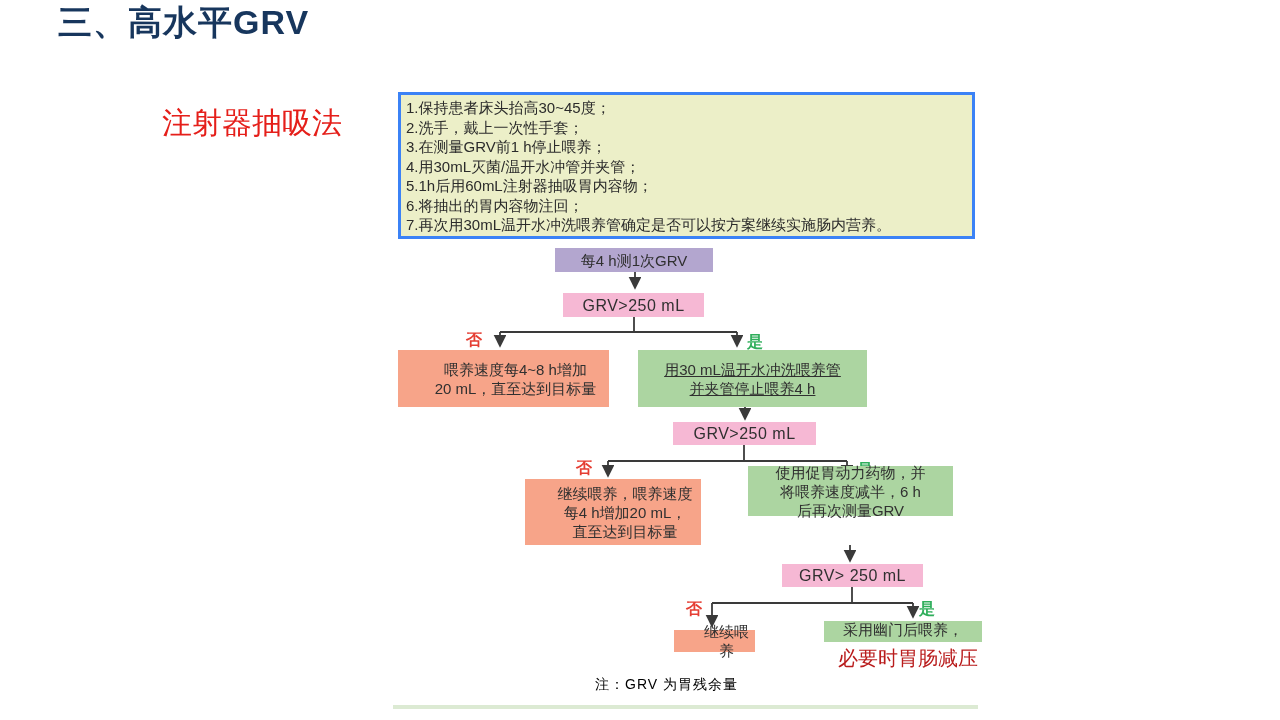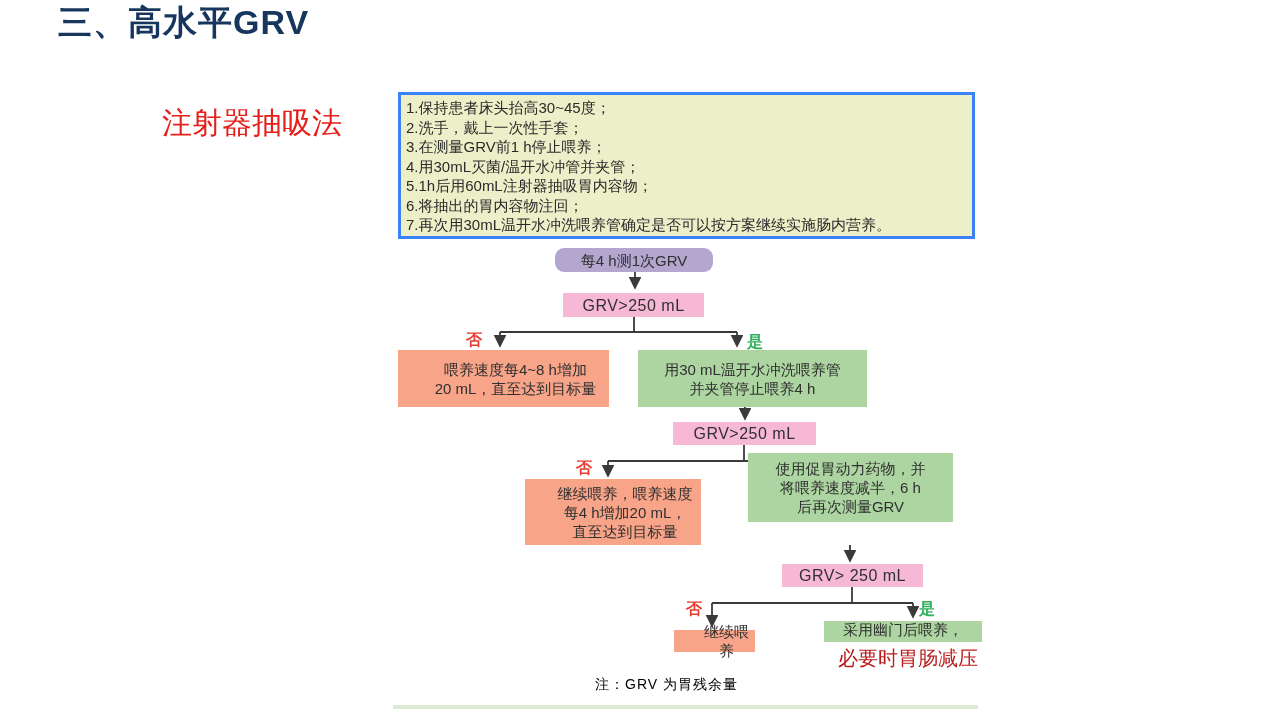--- a/index.html
+++ b/index.html
@@ -35,21 +35,21 @@
     color: #2b2b2b;
   }
   .node {
     display: flex; align-items: center; justify-content: center;
     text-align: center;
     white-space: pre-line;
     font-size: 15px; line-height: 19px;
     color: #303030;
     box-sizing: border-box;
   }
-  .start-node { background: #B3A6CF; border-radius: 9px; }
+  .start-node { background: #B3A6CF; }
   .check-node { background: #F6B8D4; font-size: 16px; letter-spacing: 0.5px; }
   .no-node    { background: #F7A489; padding-left: 24px; }
   .yes-node   { background: #ACD5A1; }
   .branch-label { font-size: 16px; font-weight: bold; }
   .branch-no  { color: #E53E33; }
   .branch-yes { color: #2FAE5B; }
   .plain-text { color: #b91c1c; font-size: 20px; }
   .grv-note {
     left: 595px; top: 676px;
     font-size: 14px; color: #000000; letter-spacing: 1px;
@@ -111,32 +111,32 @@
 
   <div class="abs node start-node" style="left:555px; top:248px; width:158px; height:24px;">每4 h测1次GRV</div>
 
   <div class="abs node check-node" style="left:563px; top:293px; width:141px; height:24px;">GRV&gt;250 mL</div>
 
   <div class="abs branch-label branch-no" style="left:466px; top:330px;">否</div>
   <div class="abs branch-label branch-yes" style="left:747px; top:332px;">是</div>
 
   <div class="abs node no-node" style="left:398px; top:350px; width:211px; height:57px;">喂养速度每4~8 h增加
 20 mL，直至达到目标量</div>
-  <div class="abs node yes-node" style="left:638px; top:350px; width:229px; height:57px;">用30 mL温开水冲洗喂养管
+  <div class="abs node yes-node" style="left:638px; top:350px; width:229px; height:57px;text-decoration:underline;">用30 mL温开水冲洗喂养管
 并夹管停止喂养4 h</div>
 
   <div class="abs node check-node" style="left:673px; top:422px; width:143px; height:23px;">GRV&gt;250 mL</div>
 
   <div class="abs branch-label branch-no" style="left:576px; top:458px;">否</div>
   <div class="abs branch-label branch-yes" style="left:857px; top:460px;">是</div>
 
   <div class="abs node no-node" style="left:525px; top:479px; width:176px; height:66px;">继续喂养，喂养速度
 每4 h增加20 mL，
 直至达到目标量</div>
-  <div class="abs node yes-node" style="left:748px; top:453px; width:205px; height:69px;">使用促胃动力药物，并
+  <div class="abs node yes-node" style="left:748px; top:466px; width:205px; height:50px;">使用促胃动力药物，并
 将喂养速度减半，6 h
 后再次测量GRV</div>
 
   <div class="abs node check-node" style="left:782px; top:564px; width:141px; height:23px;">GRV&gt; 250 mL</div>
 
   <div class="abs branch-label branch-no" style="left:686px; top:599px;">否</div>
   <div class="abs branch-label branch-yes" style="left:919px; top:599px;">是</div>
 
   <div class="abs node no-node" style="left:674px; top:630px; width:81px; height:22px;">继续喂养</div>
   <div class="abs node yes-node" style="left:824px; top:621px; width:158px; height:21px;font-family:Liberation Mono, monospace;">采用幽门后喂养，</div>

